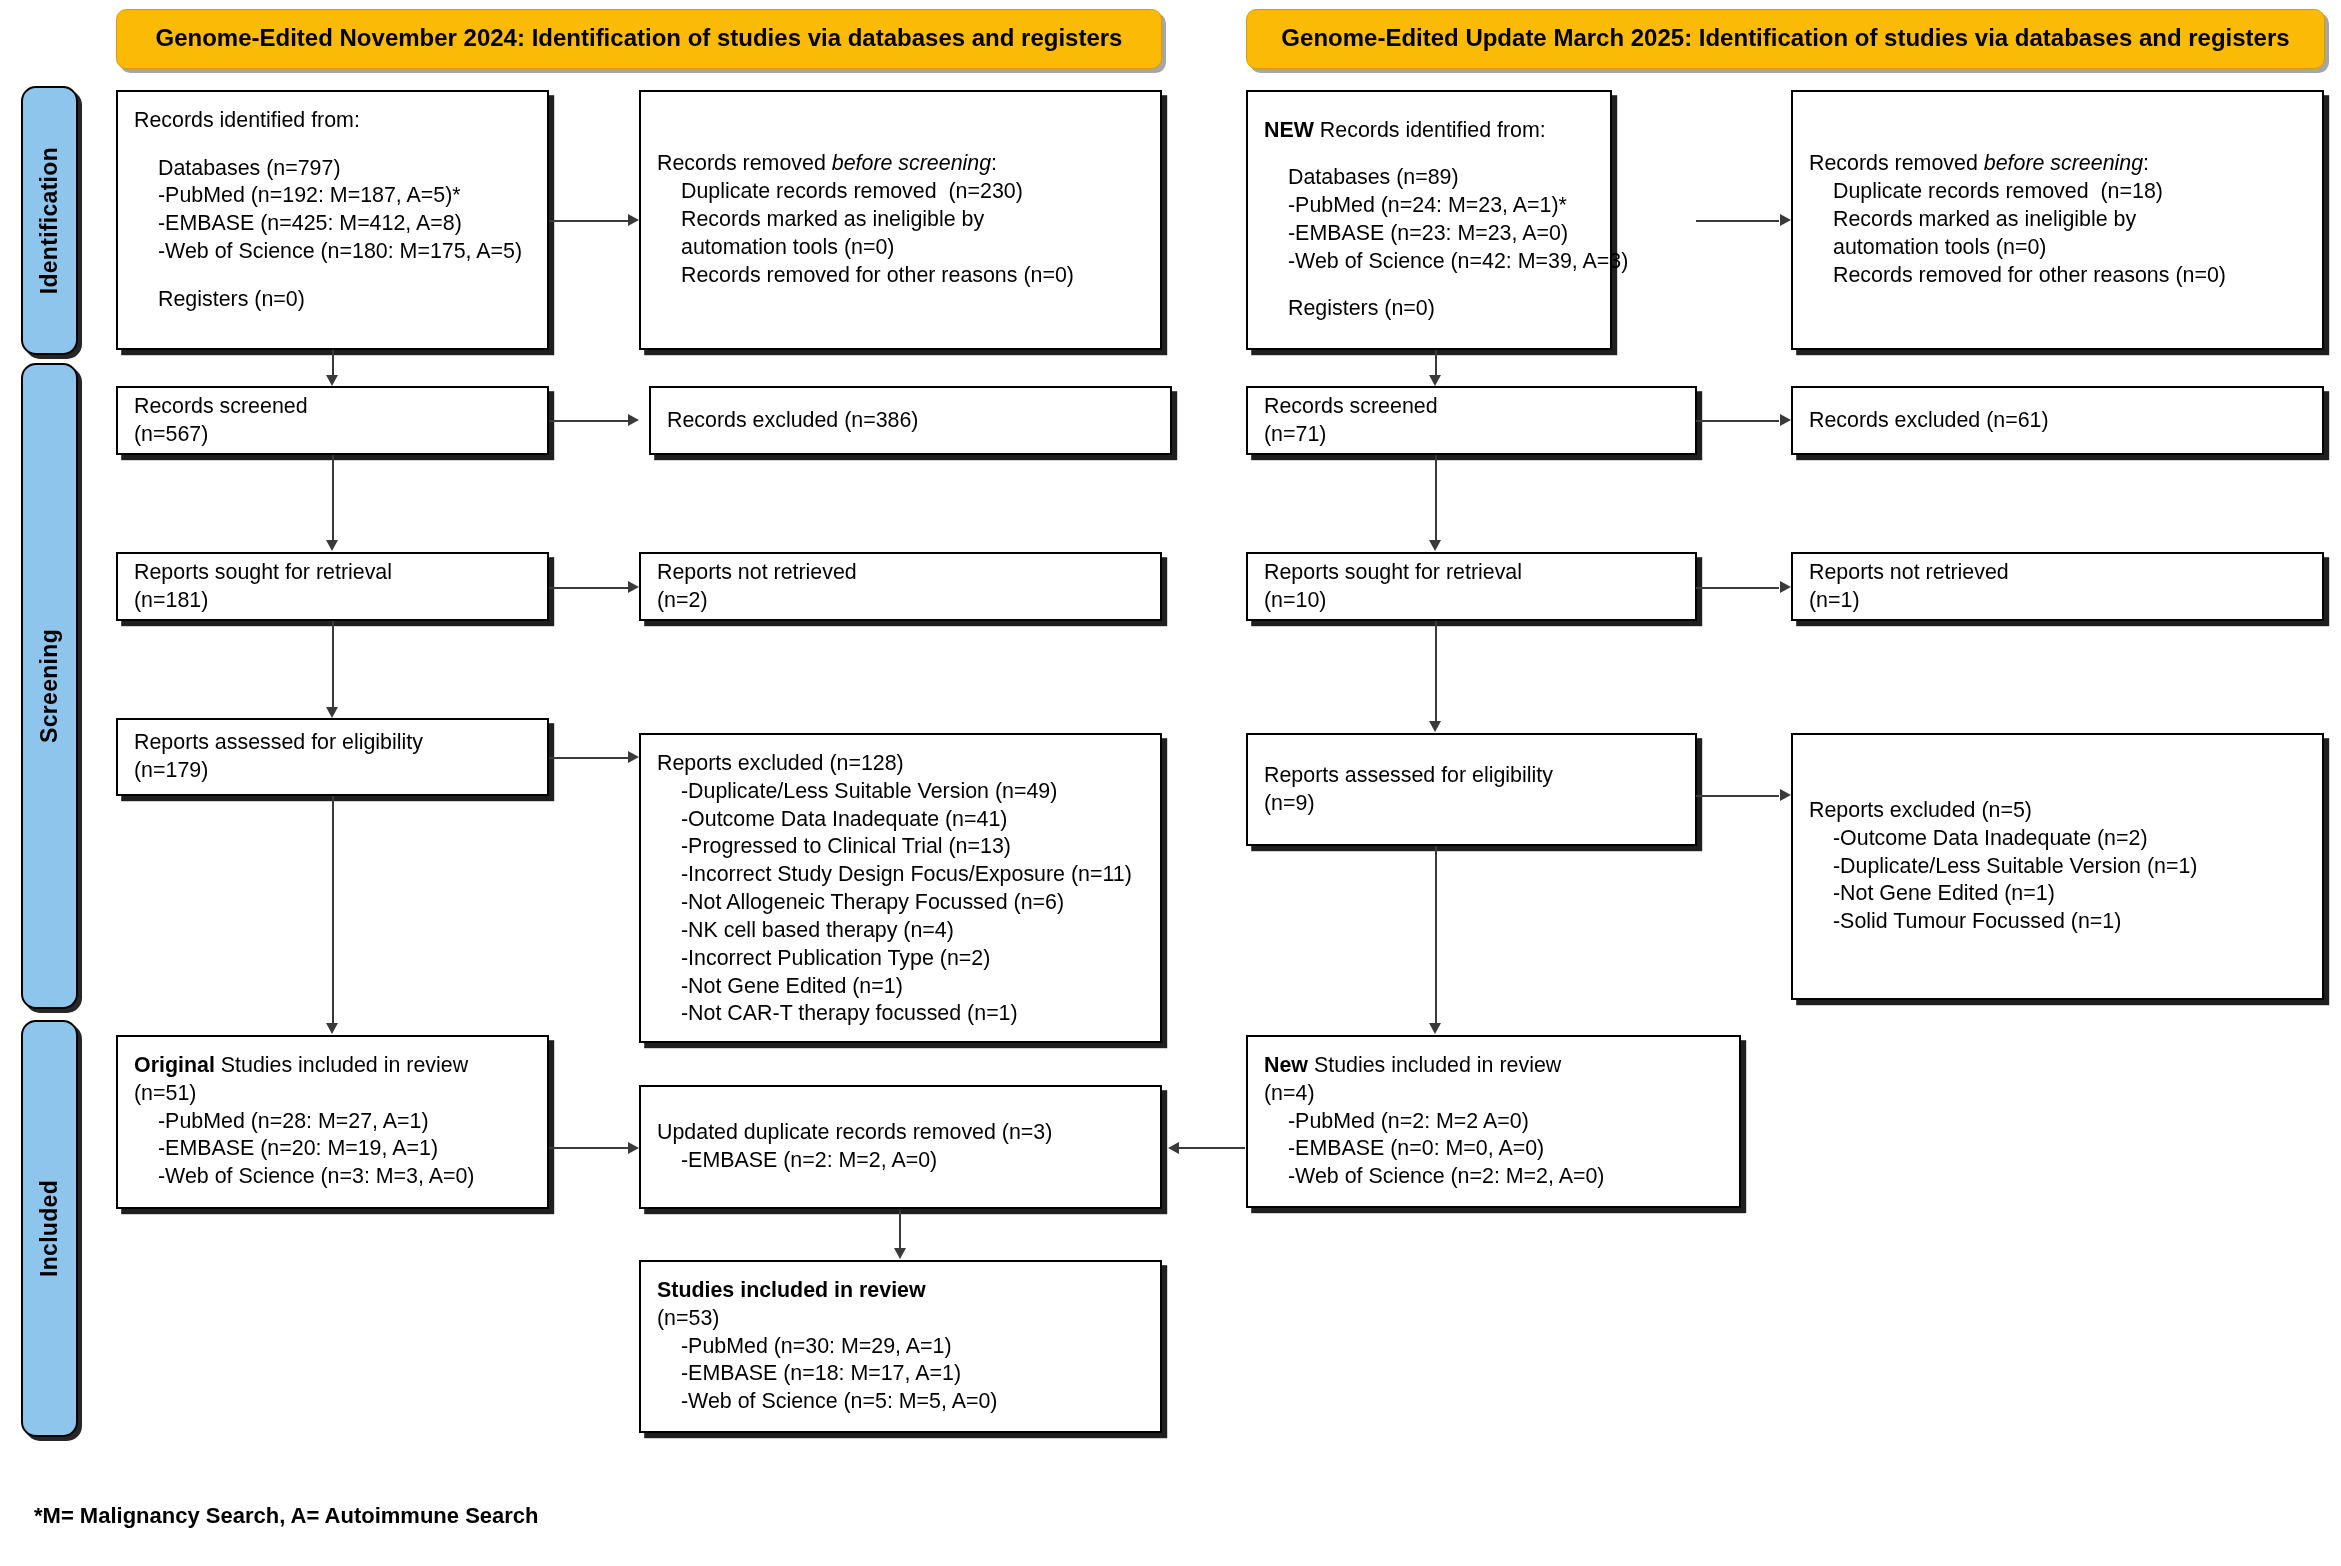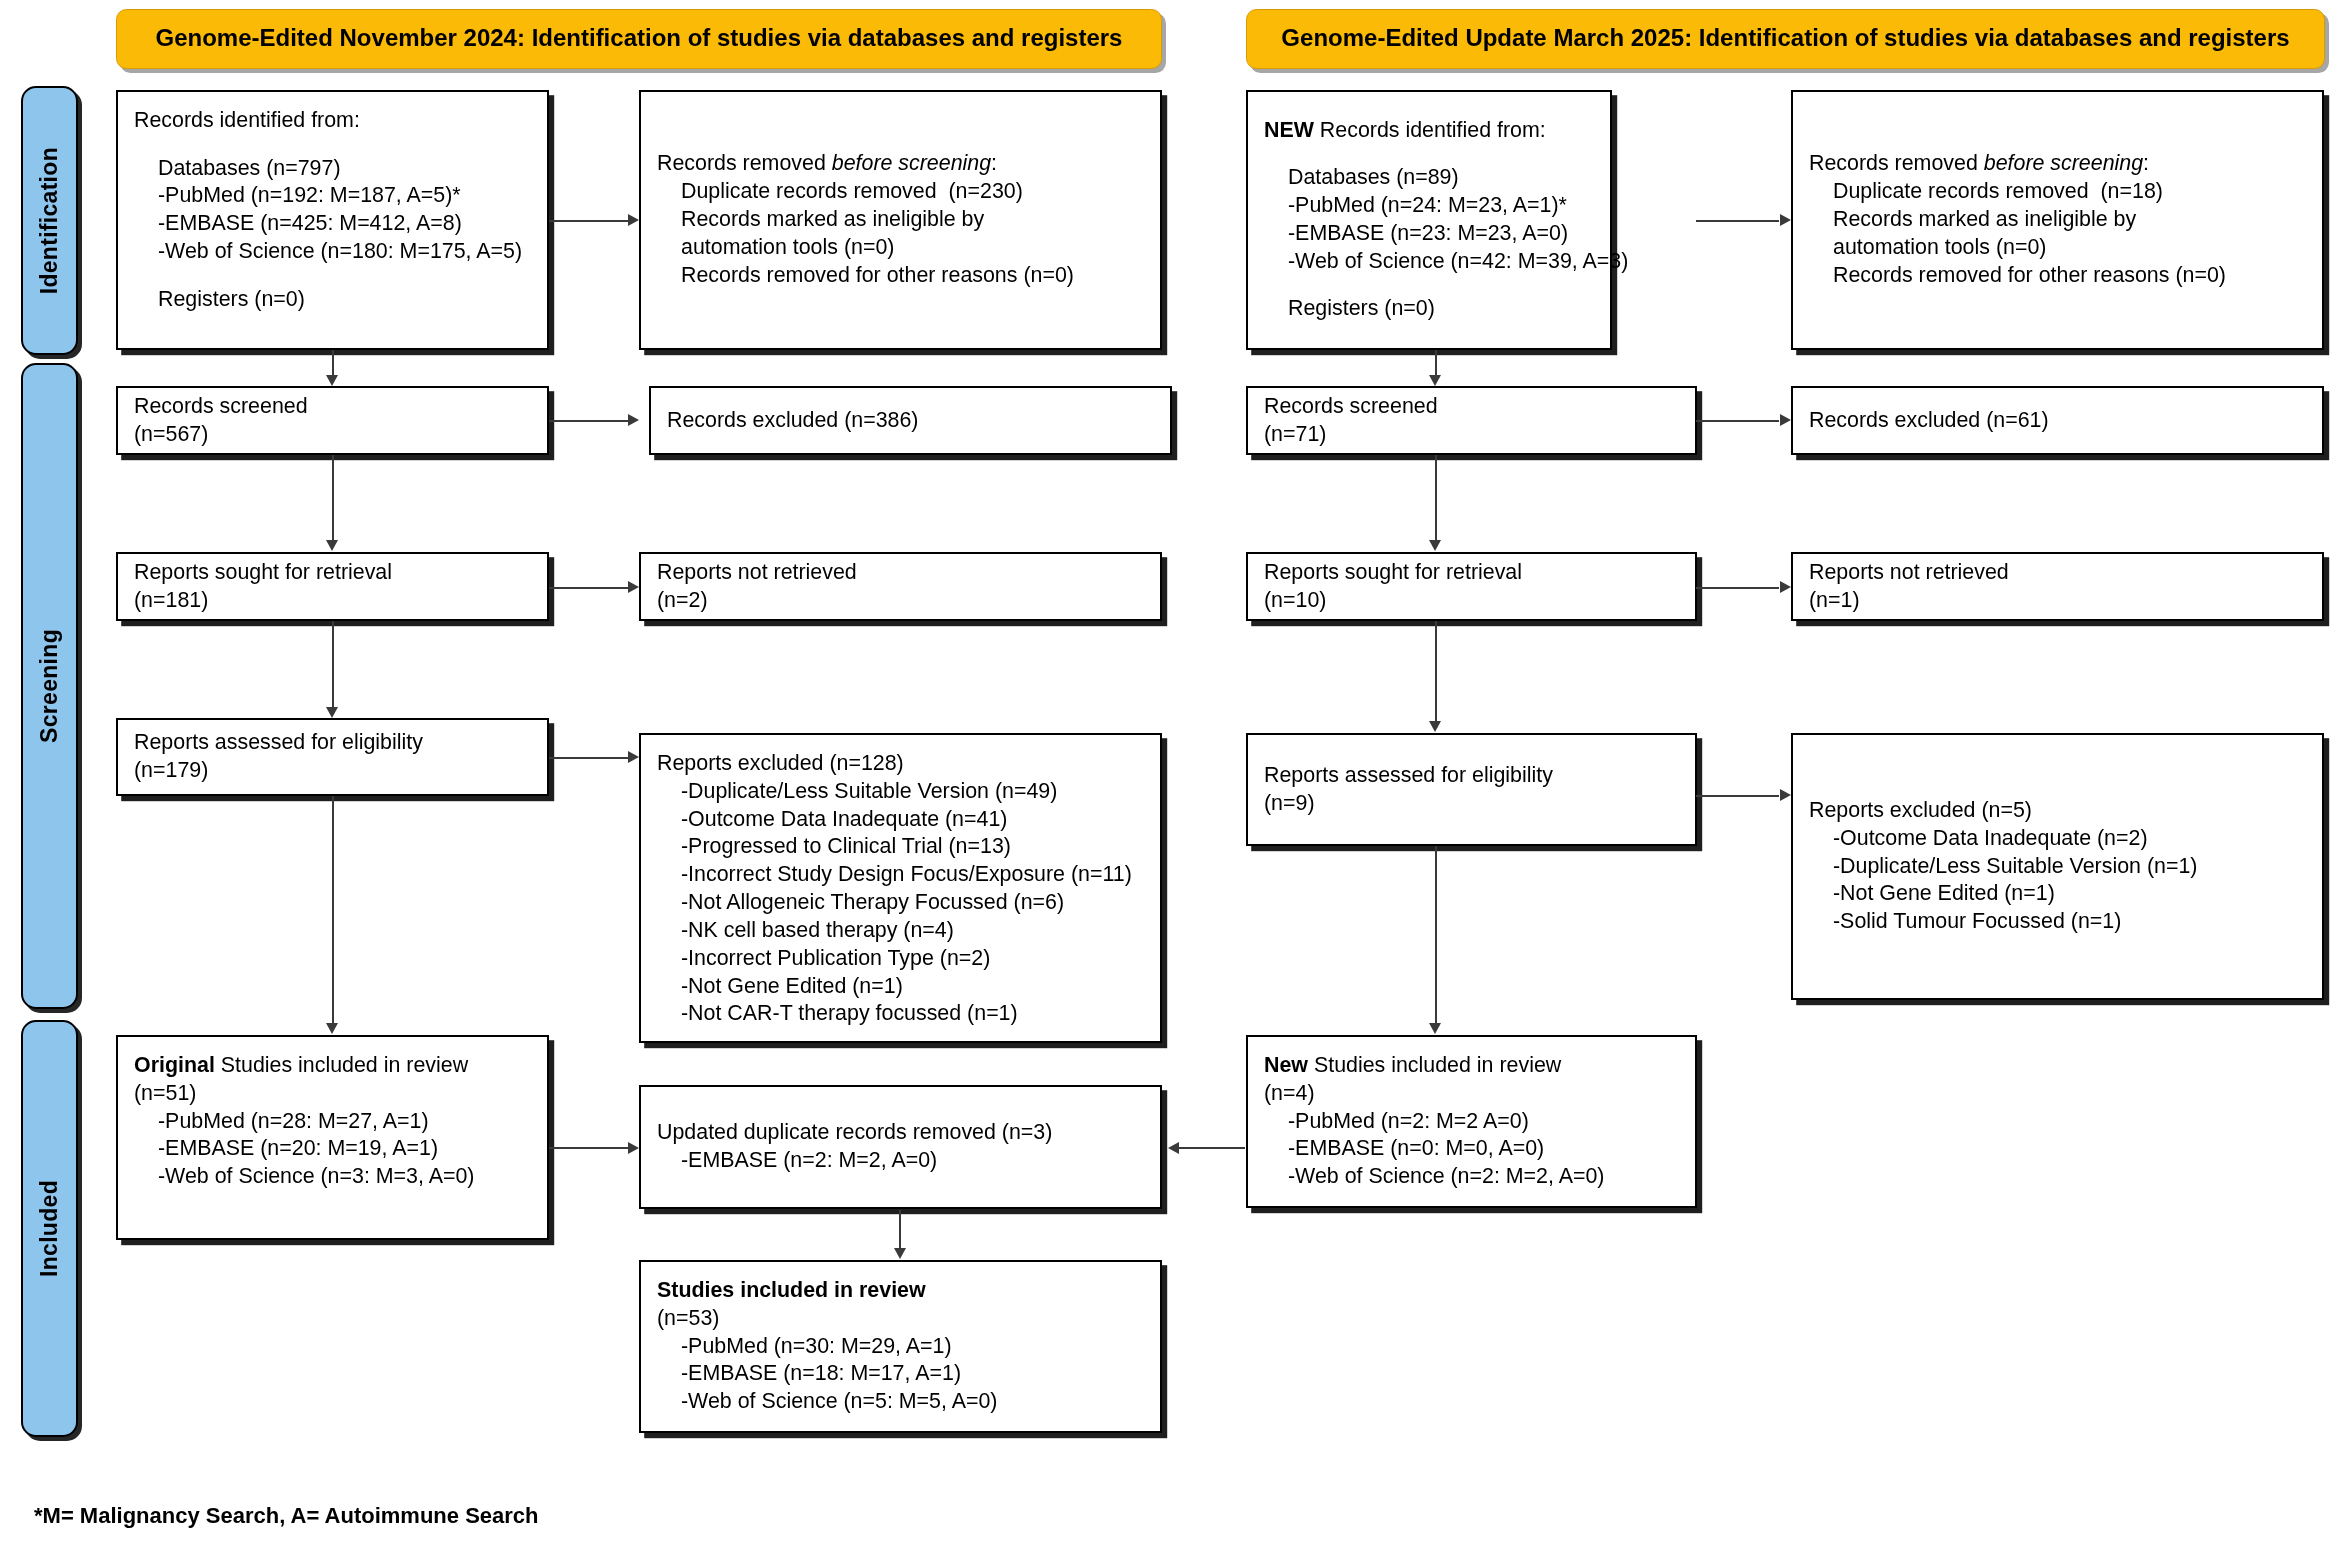--- a/index.html
+++ b/index.html
@@ -192,21 +192,21 @@
     <div class="bx-line sub">-Outcome Data Inadequate (n=41)</div>
     <div class="bx-line sub">-Progressed to Clinical Trial (n=13)</div>
     <div class="bx-line sub">-Incorrect Study Design Focus/Exposure (n=11)</div>
     <div class="bx-line sub">-Not Allogeneic Therapy Focussed (n=6)</div>
     <div class="bx-line sub">-NK cell based therapy (n=4)</div>
     <div class="bx-line sub">-Incorrect Publication Type (n=2)</div>
     <div class="bx-line sub">-Not Gene Edited (n=1)</div>
     <div class="bx-line sub">-Not CAR-T therapy focussed (n=1)</div>
   </div>
 
-  <div class="flow-box" style="left:116px;top:1035px;width:433px;height:205px;justify-content:flex-start;">
+  <div class="flow-box" style="left:116px;top:1035px;width:433px;height:174px;justify-content:flex-start;">
     <div class="bx-line"><span class="b">Original</span><span> Studies included in review</span></div>
     <div class="bx-line">(n=51)</div>
     <div class="bx-line sub">-PubMed (n=28: M=27, A=1)</div>
     <div class="bx-line sub">-EMBASE (n=20: M=19, A=1)</div>
     <div class="bx-line sub">-Web of Science (n=3: M=3, A=0)</div>
   </div>
 
   <div class="flow-box" style="left:1246px;top:90px;width:366px;height:260px;justify-content:center;">
     <div class="bx-line"><span class="b">NEW</span><span> Records identified from:</span></div>
     <div class="bx-line gap"></div>
@@ -251,21 +251,21 @@
   </div>
 
   <div class="flow-box" style="left:1791px;top:733px;width:533px;height:267px;">
     <div class="bx-line">Reports excluded (n=5)</div>
     <div class="bx-line sub">-Outcome Data Inadequate (n=2)</div>
     <div class="bx-line sub">-Duplicate/Less Suitable Version (n=1)</div>
     <div class="bx-line sub">-Not Gene Edited (n=1)</div>
     <div class="bx-line sub">-Solid Tumour Focussed (n=1)</div>
   </div>
 
-  <div class="flow-box" style="left:1246px;top:1035px;width:451px;height:173px;justify-content:flex-start;">
+  <div class="flow-box" style="left:1246px;top:1035px;width:495px;height:173px;justify-content:flex-start;">
     <div class="bx-line"><span class="b">New</span><span> Studies included in review</span></div>
     <div class="bx-line">(n=4)</div>
     <div class="bx-line sub">-PubMed (n=2: M=2 A=0)</div>
     <div class="bx-line sub">-EMBASE (n=0: M=0, A=0)</div>
     <div class="bx-line sub">-Web of Science (n=2: M=2, A=0)</div>
   </div>
 
   <div class="flow-box" style="left:639px;top:1085px;width:523px;height:124px;">
     <div class="bx-line">Updated duplicate records removed (n=3)</div>
     <div class="bx-line sub">-EMBASE (n=2: M=2, A=0)</div>

